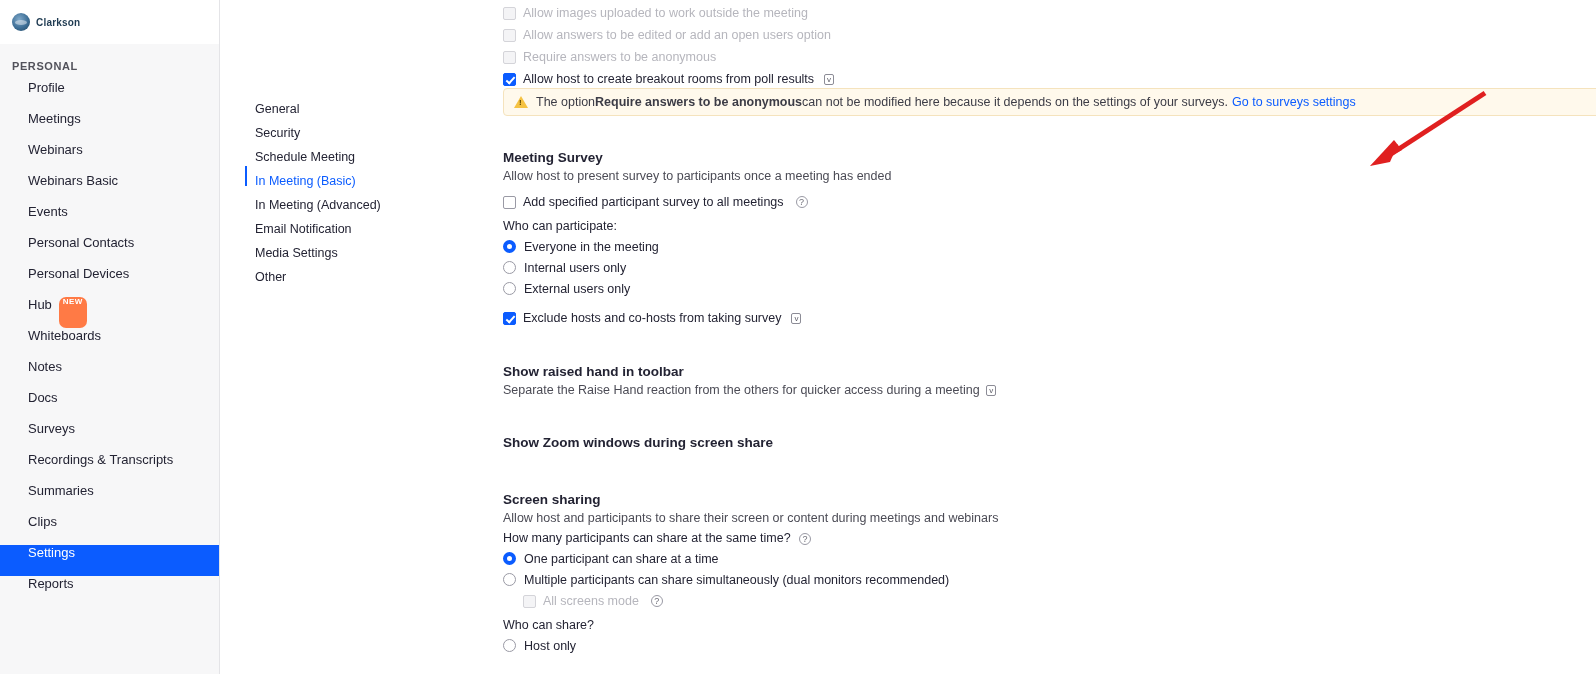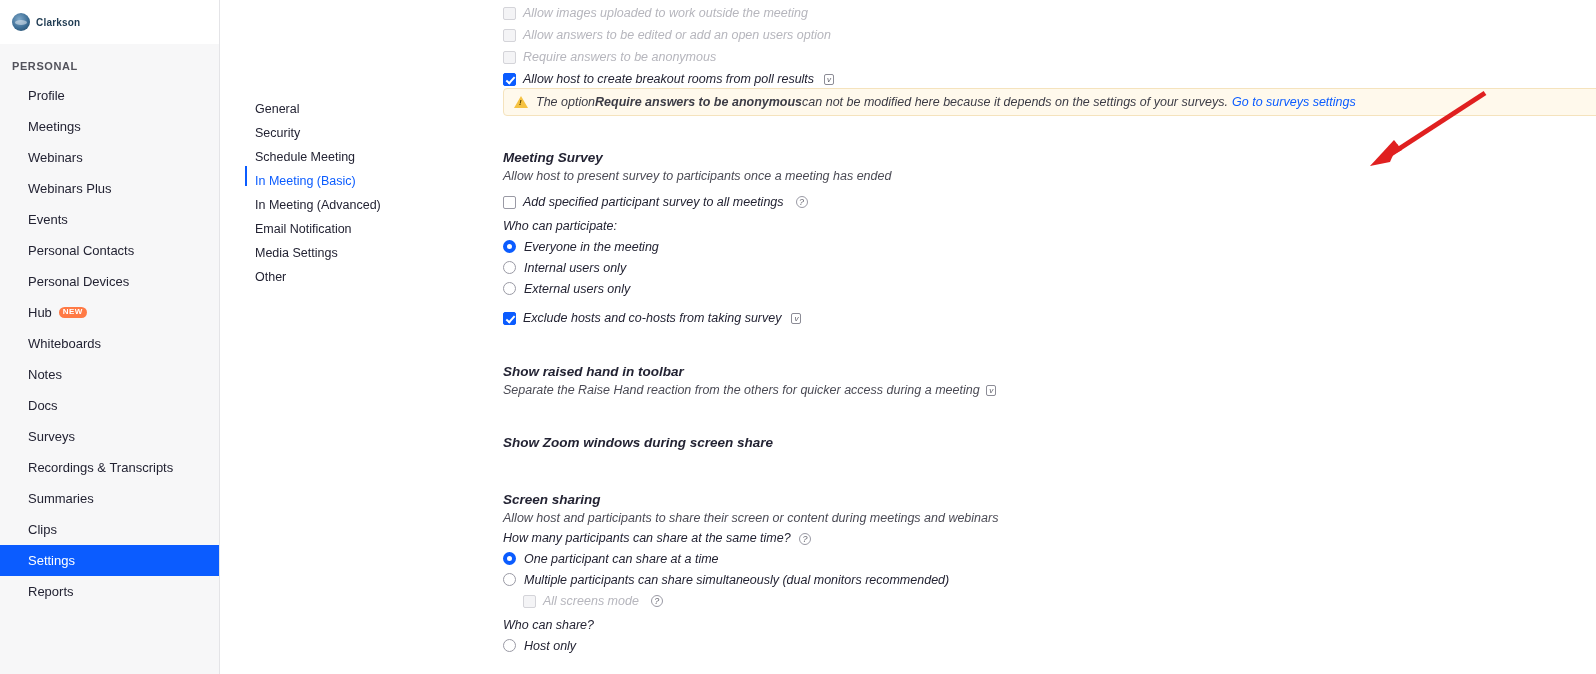--- a/index.html
+++ b/index.html
@@ -64,21 +64,20 @@
   .side-section {
     font-size: 11px;
     font-weight: bold;
     color: #52525b;
     letter-spacing: .6px;
     padding: 6px 0 8px 12px;
   }
   .side-item {
     height: 31px;
     display: flex;
-    align-items: center;
     padding-left: 28px;
     font-size: 13px;
     color: #232333;
     cursor: pointer;
   }
   .side-item.active {
     background: #0b5cff;
     color: #ffffff;
   }
   .badge-new {
@@ -123,21 +122,20 @@
     background: #0b5cff;
   }
 
   
   .content {
     position: absolute;
     left: 495px;
     top: 0;
     width: 1101px;
     height: 674px;
-    font-style: italic;
   }
 
   .row-top {
     position: absolute;
     left: 8px;
     top: 0;
     width: 820px;
   }
   .cb-line {
     display: flex;
@@ -305,21 +303,21 @@
       <div class="side-item">
           <span>Profile</span>
         </div>
       <div class="side-item">
           <span>Meetings</span>
         </div>
       <div class="side-item">
           <span>Webinars</span>
         </div>
       <div class="side-item">
-          <span>Webinars Plus</span>
+          <span>Webinars Basic</span>
         </div>
       <div class="side-item">
           <span>Events</span>
         </div>
       <div class="side-item">
           <span>Personal Contacts</span>
         </div>
       <div class="side-item">
           <span>Personal Devices</span>
         </div>

